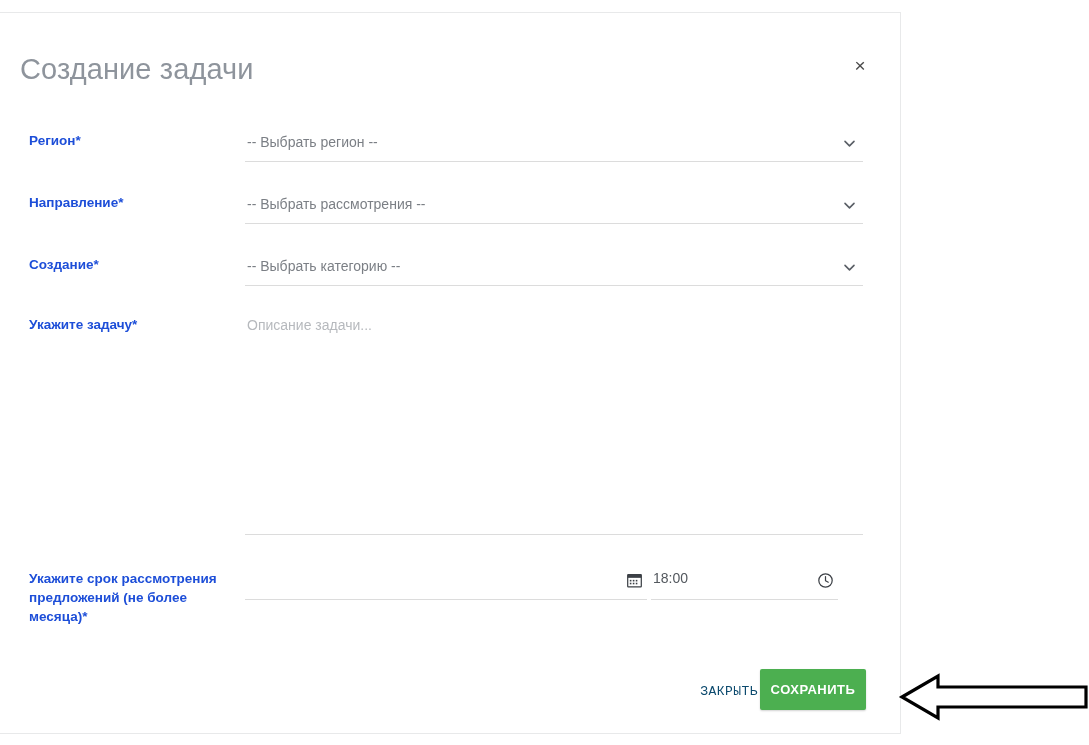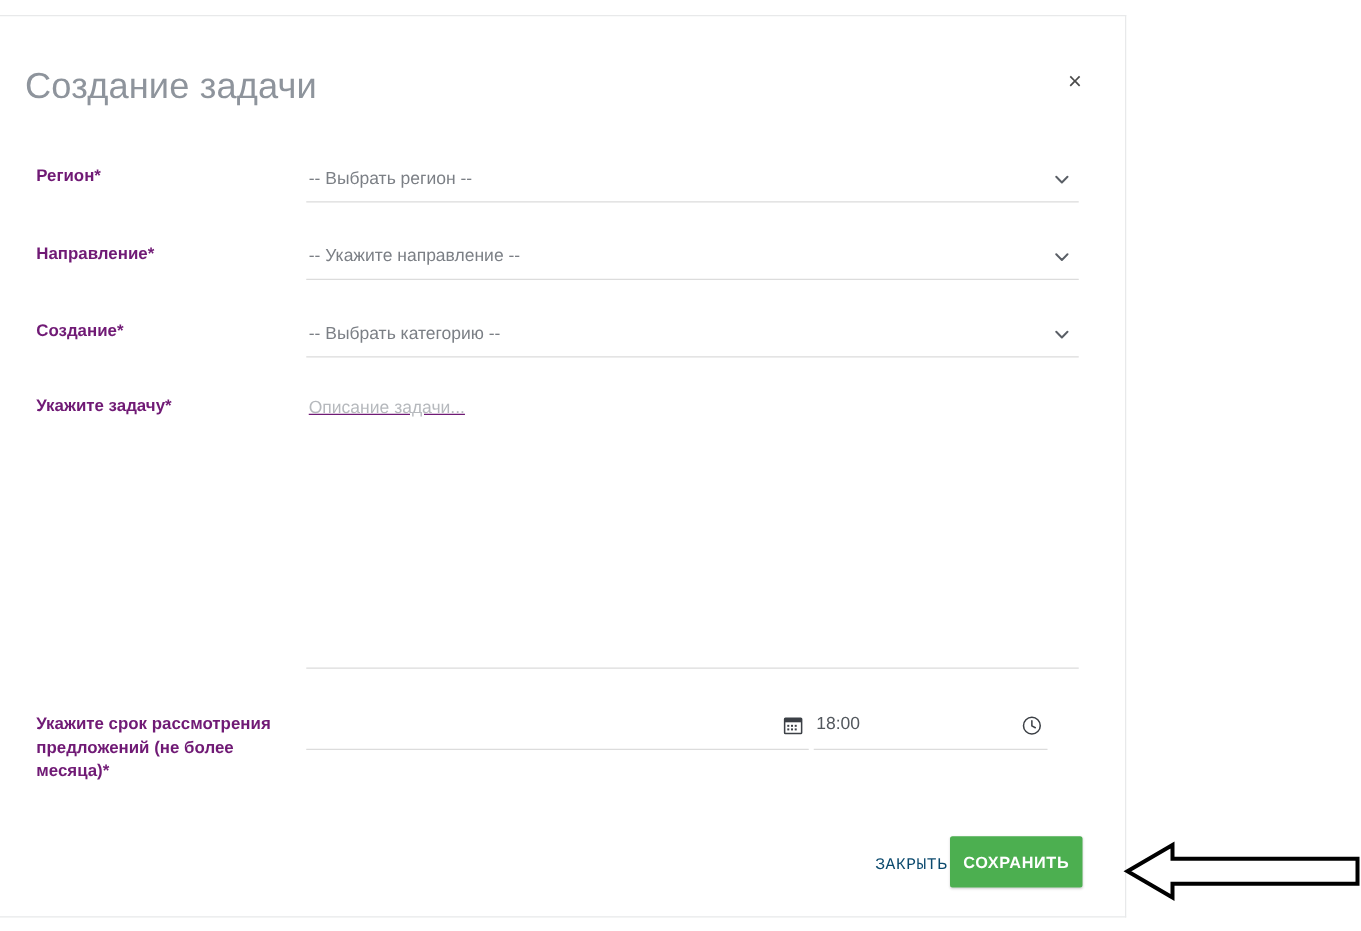--- a/index.html
+++ b/index.html
@@ -73,21 +73,21 @@
     position: absolute;
     left: 0;
     right: 0;
   }
   .field-label {
     position: absolute;
     left: 31px;
     width: 200px;
     font-size: 13.5px;
     font-weight: bold;
-    color: #701a75;
+    color: #1d4ed8;
     line-height: 19px;
   }
   .field-control {
     position: absolute;
     left: 247px;
     width: 618px;
   }
 
   
   .select-field {
@@ -125,22 +125,21 @@
     height: 220px;
     border: none;
     border-bottom: 1px solid #dcdcdc;
     box-sizing: border-box;
     background: transparent;
     resize: none;
     outline: none;
     padding: 2px 0 0 2px;
     font-size: 14px;
     font-family: "Liberation Sans", "DejaVu Sans", sans-serif;
-    color: #701a75;
-    text-decoration: underline;
+    color: #a16207;
   }
   .textarea-field::placeholder { color: #b6b9bd; }
 
   
   .datetime-row { position: relative; }
   .date-wrap {
     position: absolute;
     left: 0;
     top: 0;
     width: 402px;
@@ -255,21 +254,21 @@
             </svg>
           </span>
         </div>
       </div>
     </div>
 
     <div class="form-row" style="top:102px;">
       <div class="field-label">Направление*</div>
       <div class="field-control">
         <div class="select-field">
-          <span class="select-value">-- Укажите направление --</span>
+          <span class="select-value">-- Выбрать рассмотрения --</span>
           <span class="chevron-down-icon">
             <svg viewBox="0 0 16 16" width="15" height="15" fill="none" stroke="currentColor" stroke-width="1.7" stroke-linecap="round" stroke-linejoin="round">
               <polyline points="3.2,5.8 8,10.6 12.8,5.8"></polyline>
             </svg>
           </span>
         </div>
       </div>
     </div>
 
     <div class="form-row" style="top:164px;">

